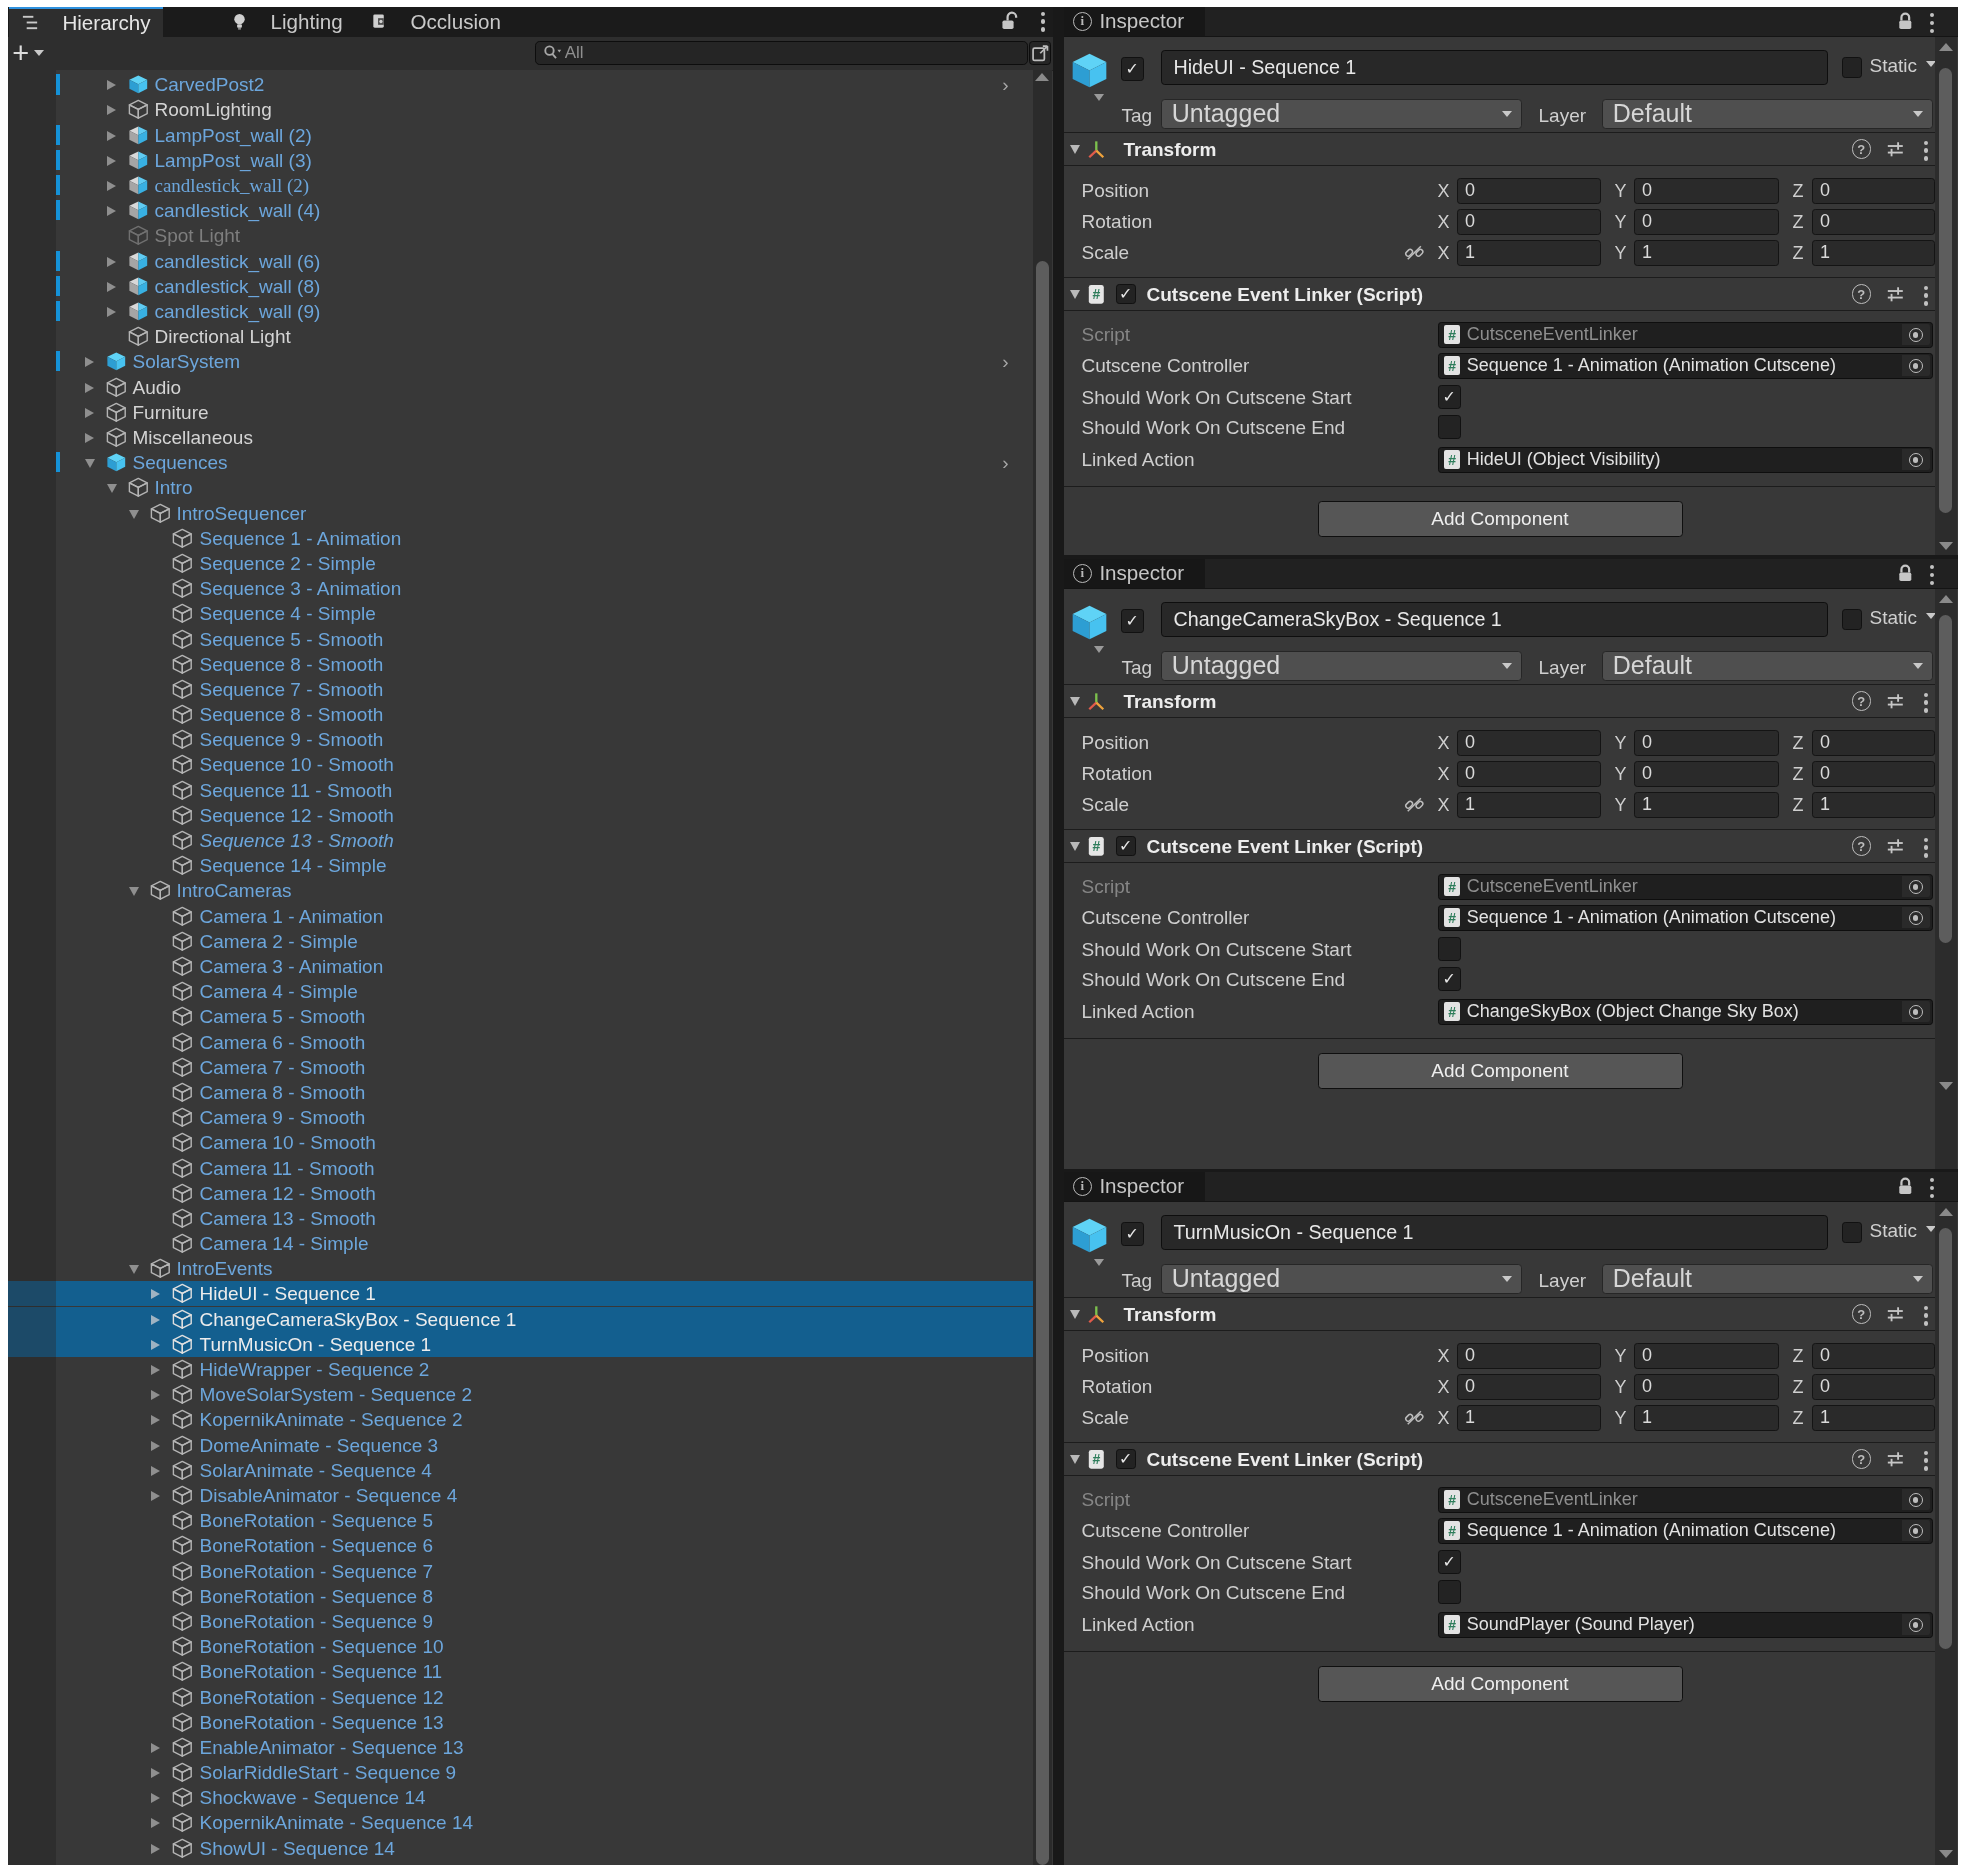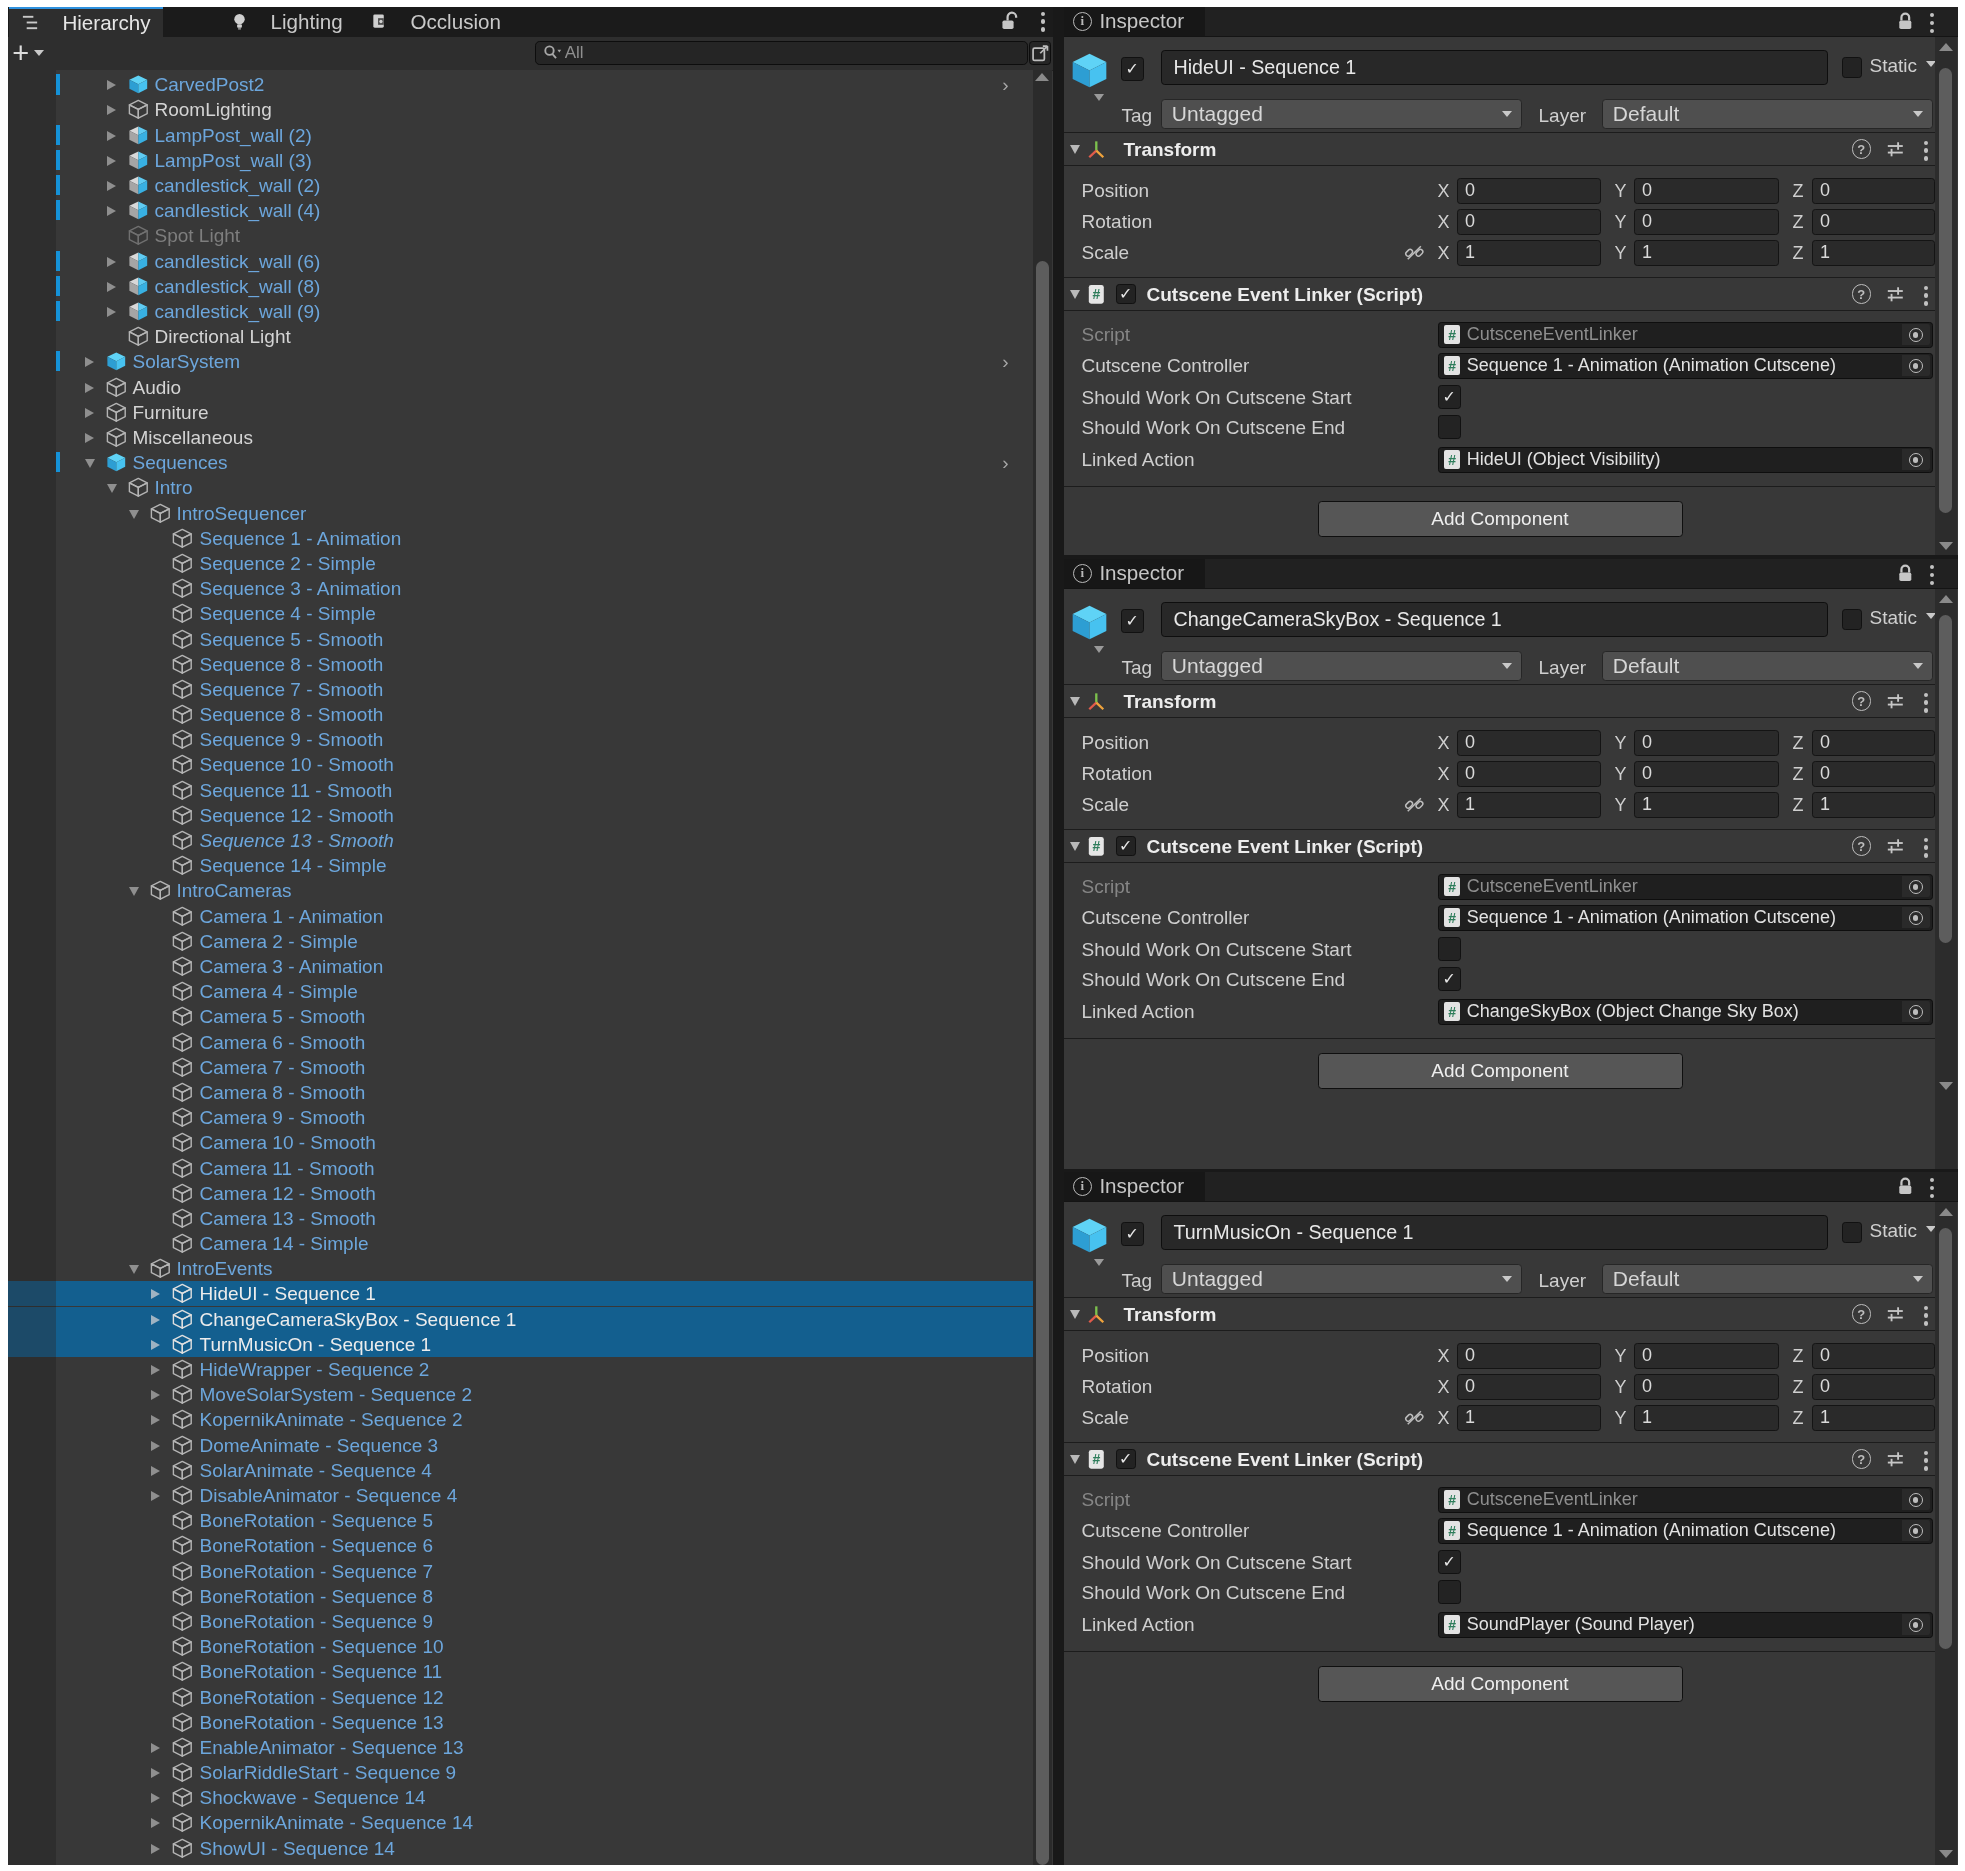--- a/index.html
+++ b/index.html
@@ -80,21 +80,21 @@
   .cb.big{position:absolute;left:57px;top:20.6px;width:23.4px;height:23.4px;}
   .namef{position:absolute;left:97px;top:13px;width:667px;height:35px;background:#282828;border:0.9px solid #0e0e0e;border-radius:3.7px;
          display:flex;align-items:center;padding-left:12px;box-sizing:border-box;color:#e8e8e8;font-size:19.7px;}
   .staticcb{position:absolute;left:778px;top:20.6px;width:20.6px;height:20.6px;}
   .static-lbl{position:absolute;left:806px;top:18px;font-size:19px;color:#cfcfcf;}
   .static-caret{position:absolute;left:862px;top:24px;}
   .lbl{font-size:19px;color:#cfcfcf;white-space:nowrap;}
   .taglbl{position:absolute;left:58px;top:68px;}
   .layerlbl{position:absolute;left:475px;top:68px;}
   .dd{position:absolute;top:62px;height:30px;background:#4f4f4f;border:0.9px solid #262626;border-radius:3.7px;display:flex;
-      align-items:center;justify-content:space-between;padding:0 8.4px 0 10.3px;box-sizing:border-box;color:#d6d6d6;font-size:21px;}
+      align-items:center;justify-content:space-between;padding:0 8.4px 0 10.3px;box-sizing:border-box;color:#d6d6d6;font-size:25px;}
   .tagdd{left:97px;width:361px;} .layerdd{left:538px;width:331px;}
 
   .chdr{position:absolute;left:0;width:871px;height:34px;background:#383838;border-top:0.9px solid #1c1c1c;border-bottom:0.9px solid #1c1c1c;box-sizing:border-box;}
   .thdr{top:125px;} .shdr{top:270px;}
   .fold{position:absolute;left:6.6px;top:12px;width:0;height:0;border-top:9px solid #b9b9b9;border-left:5.2px solid transparent;border-right:5.2px solid transparent;}
   .chdr .cicon{position:absolute;left:22.5px;top:6px;width:20.6px;height:20.6px;}
   .chdr .cicon svg{width:20.6px;height:20.6px;}
   .shdr .ccb{position:absolute;left:52px;top:6px;width:20.6px;height:20.6px;}
   .chdr-title{position:absolute;top:0;line-height:33px;font-size:19px;font-weight:bold;color:#ededed;white-space:nowrap;}
   .thdr .chdr-title{left:60px;} .shdr .chdr-title{left:83px;}
@@ -276,21 +276,21 @@
             <span class="hbar"></span>
             <span class="harrow right" style="left: 99px;"></span>
             <span class="hicon" style="left: 120px;">
               <svg viewBox="0 0 44 44">
                 <polygon points="3,12.5 22,3 22,22" fill="#D8D8D8"></polygon>
                 <polygon points="22,3 41,12.5 22,22" fill="#5FCBF2"></polygon>
                 <polygon points="3,12.5 22,22 22,41 3,31.5" fill="#A5A5A5"></polygon>
                 <polygon points="41,12.5 22,22 22,41 41,31.5" fill="#38B0E2"></polygon>
               </svg>
             </span>
-            <span class="hlabel c-blue" style="left: 147px;">candlestick_wall (2)</span>
+            <span class="hlabel c-blue" style="left: 147px; font-family: Liberation Serif, serif;">candlestick_wall (2)</span>
           </div>
           <div class="hrow" style="top: 128px;">
             <span class="hbar"></span>
             <span class="harrow right" style="left: 99px;"></span>
             <span class="hicon" style="left: 120px;">
               <svg viewBox="0 0 44 44">
                 <polygon points="3,12.5 22,3 22,22" fill="#D8D8D8"></polygon>
                 <polygon points="22,3 41,12.5 22,22" fill="#5FCBF2"></polygon>
                 <polygon points="3,12.5 22,22 22,41 3,31.5" fill="#A5A5A5"></polygon>
                 <polygon points="41,12.5 22,22 22,41 41,31.5" fill="#38B0E2"></polygon>

